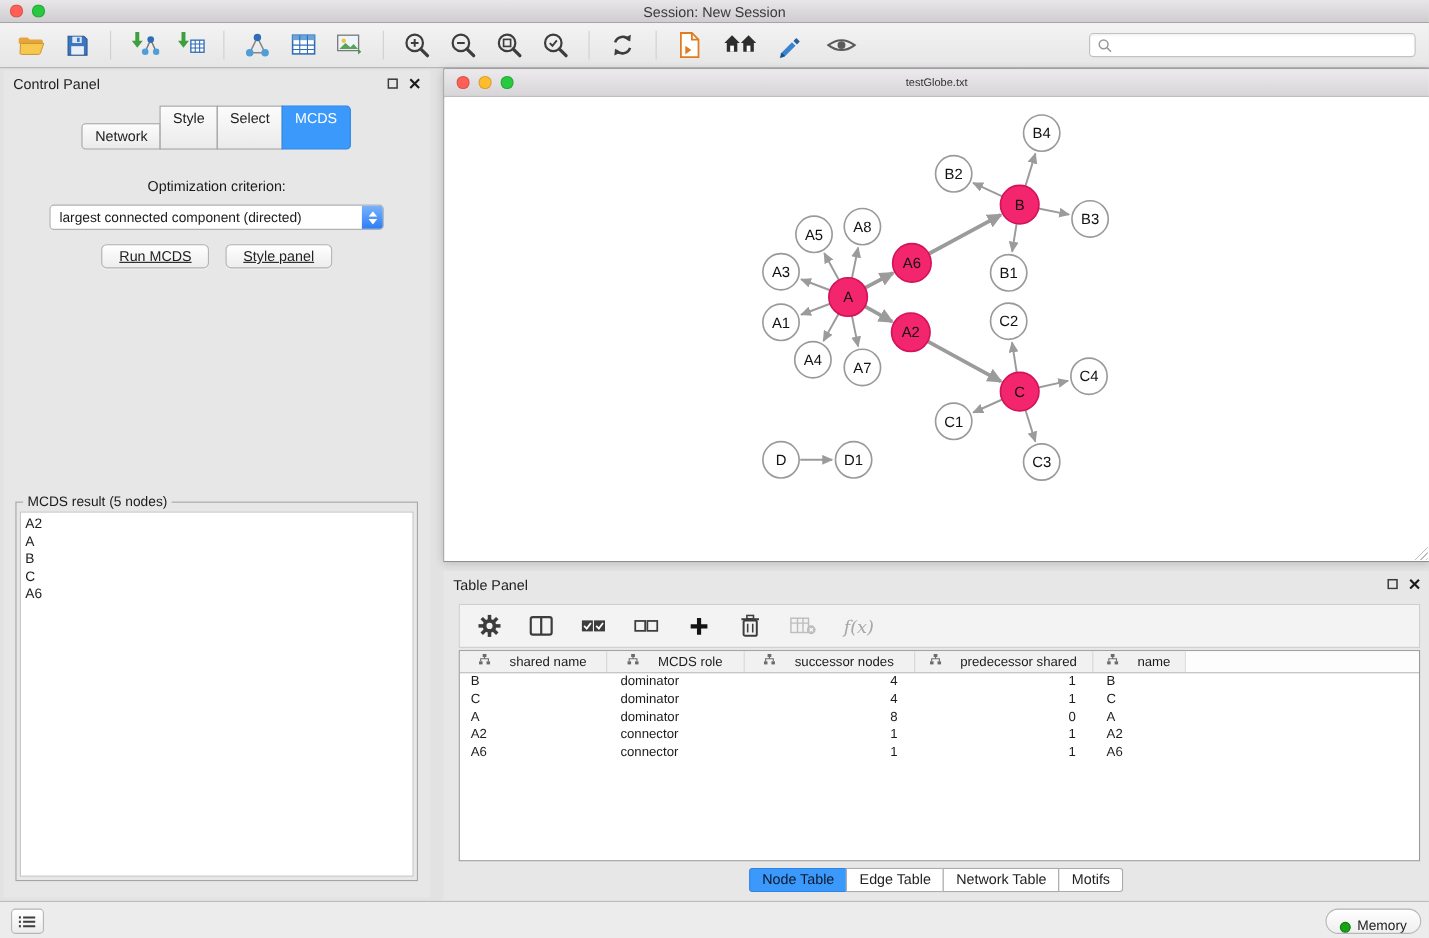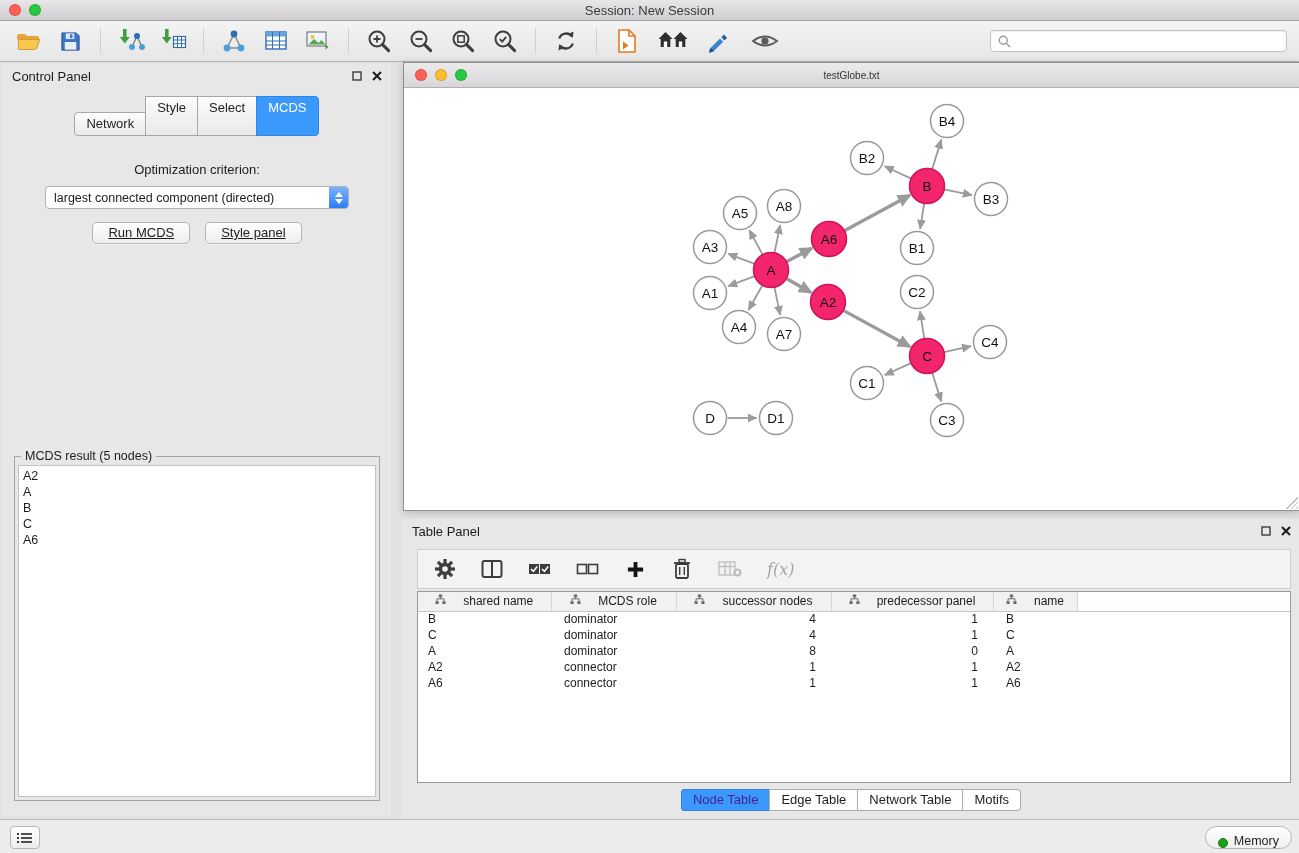--- a/index.html
+++ b/index.html
@@ -58,21 +58,21 @@
   table.node-table th{height:19px;background:#f1f1f1;border-bottom:1px solid #c6c6c6;border-right:1px solid #d6d6d6;font-weight:normal;}
   table.node-table th .th-inner{display:flex;align-items:center;justify-content:center;gap:17px;}
   table.node-table th.cF{border-right:none;background:#fdfdfd;}
   table.node-table td{height:16px;white-space:nowrap;overflow:hidden;}
   th.c0{width:133px;} th.c1{width:125px;} th.c2{width:155px;} th.c3{width:162px;} th.c4{width:84px;}
   td.c0{padding-left:10px;} td.c1{padding-left:13px;} td.c4{padding-left:13px;}
   td.c2,td.c3{text-align:right;padding-right:15px;}
   .bottom-tabs{position:absolute;left:0;right:0;bottom:8px;display:flex;justify-content:center;}
   .b-tab{font-size:13px;padding:2px 11px 3px;border:1px solid #ababab;margin-left:-1px;background:#fff;color:#222;}
   .b-tab:first-child{border-radius:3px 0 0 3px;} .b-tab:last-child{border-radius:0 3px 3px 0;}
-  .b-tab.active{background:#3b99fc;border-color:#2f85e6;color:#4c1d95;}
+  .b-tab.active{background:#3b99fc;border-color:#2f85e6;color:#0f172a;}
 
   
   .status-bar{position:absolute;left:0;top:819px;width:1299px;height:34px;background:#ececec;border-top:1px solid #bcbcbc;}
   .status-left-btn{position:absolute;left:10px;top:6px;width:30px;height:23px;border:1px solid #b6b6b6;border-radius:4px;background:linear-gradient(#fff,#ececec);display:flex;align-items:center;justify-content:center;}
   .memory-btn{position:absolute;right:7px;top:6px;height:23px;border:1px solid #b6b6b6;border-radius:12px;background:linear-gradient(#fff,#efefef);display:flex;align-items:flex-end;gap:6px;padding:0 12px;font-size:12.5px;color:#222;}
   .mem-dot{width:10px;height:10px;border-radius:50%;background:#17a317;border:1px solid #0e7c0e;}
 </style>
 </head>
 <body>
 
@@ -514,21 +514,21 @@
               </span>
             </th>
             <th class="c3">
               <span class="th-inner">
                 <span><svg width="11" height="11" viewBox="0 0 11 11">
                     <rect x="3.8" y="0.5" width="3.4" height="2.8" fill="#6b6b6b"></rect>
                     <path d="M5.5 3.3v1.5M2 7.2V4.8h7v2.4" stroke="#6b6b6b" fill="none"></path>
                     <rect x="0.5" y="7.2" width="3.2" height="2.8" fill="#6b6b6b"></rect>
                     <rect x="7.3" y="7.2" width="3.2" height="2.8" fill="#6b6b6b"></rect>
                   </svg></span>
-                <span>predecessor panel</span>
+                <span>predecessor shared</span>
               </span>
             </th>
             <th class="c4">
               <span class="th-inner">
                 <span><svg width="11" height="11" viewBox="0 0 11 11">
                     <rect x="3.8" y="0.5" width="3.4" height="2.8" fill="#6b6b6b"></rect>
                     <path d="M5.5 3.3v1.5M2 7.2V4.8h7v2.4" stroke="#6b6b6b" fill="none"></path>
                     <rect x="0.5" y="7.2" width="3.2" height="2.8" fill="#6b6b6b"></rect>
                     <rect x="7.3" y="7.2" width="3.2" height="2.8" fill="#6b6b6b"></rect>
                   </svg></span>

